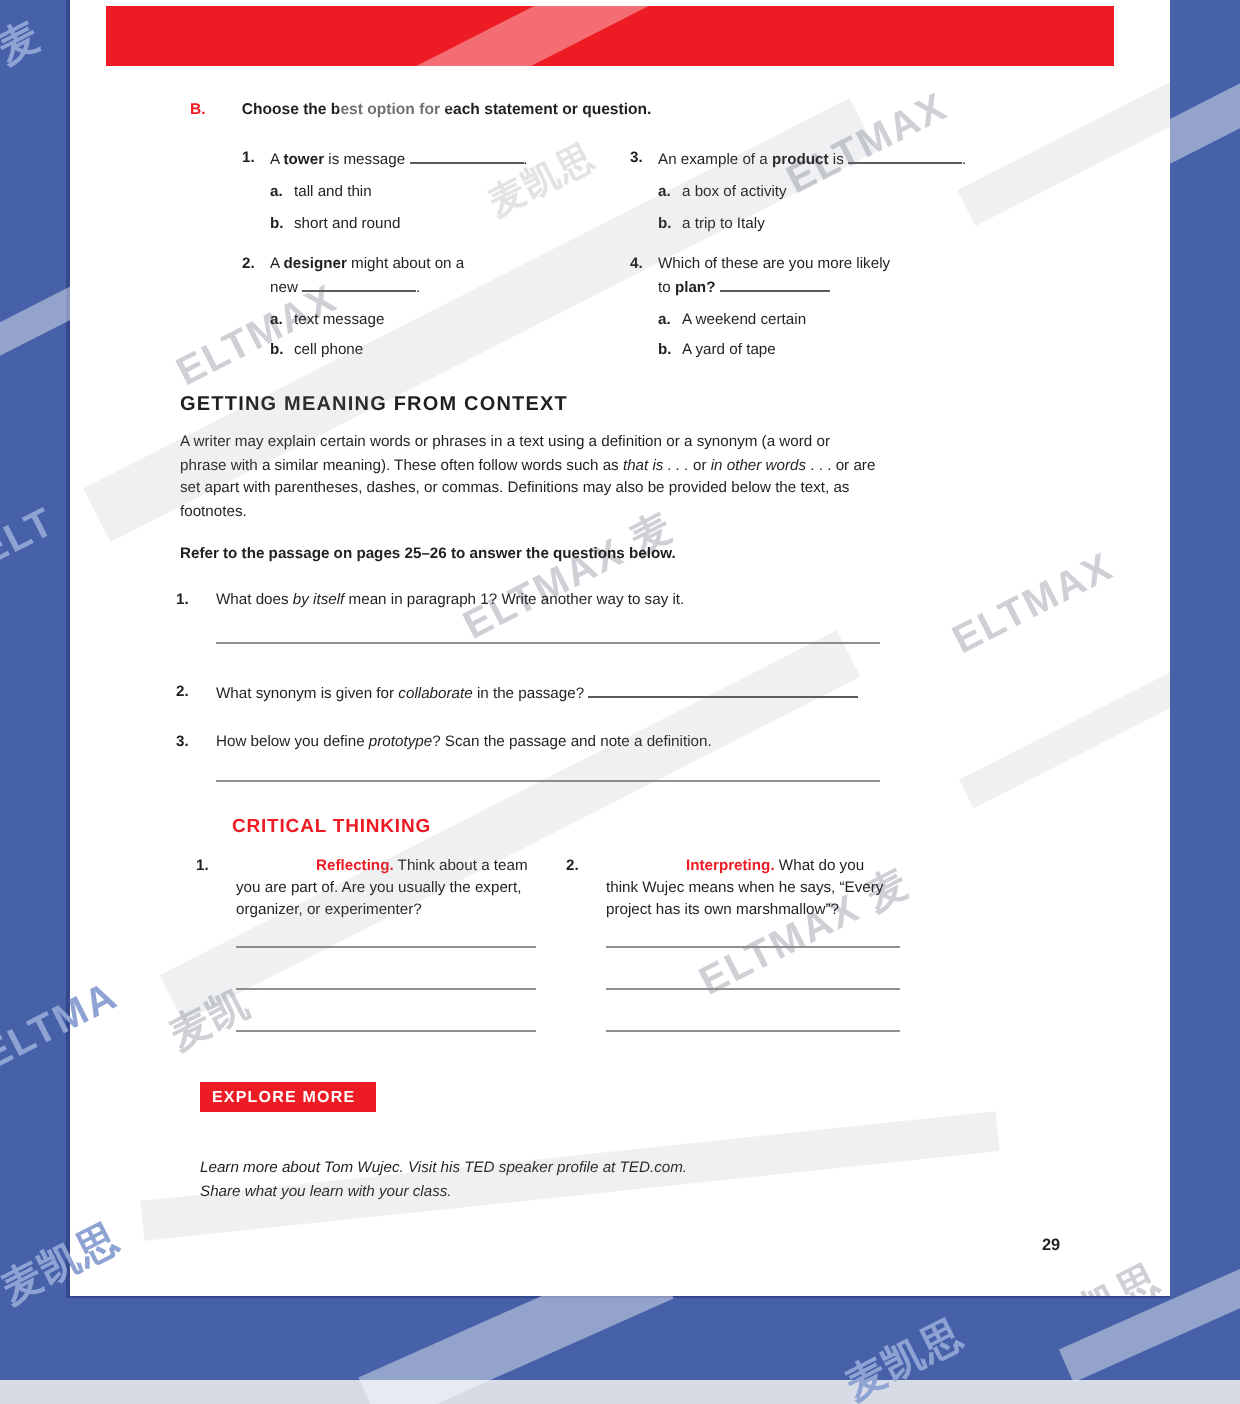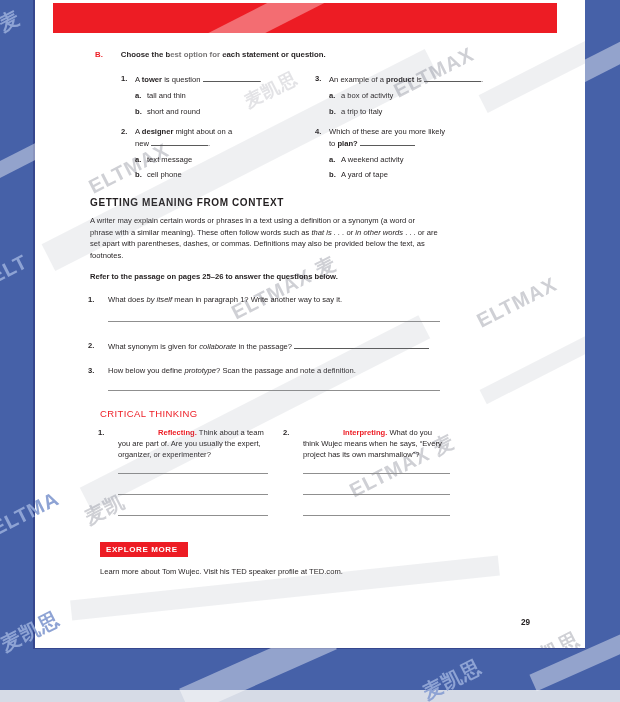--- a/index.html
+++ b/index.html
@@ -44,32 +44,32 @@
   .gq{display:flex;margin-top:12px;}
   .gnum{font-weight:bold;width:20px;flex:none;}
   .gtext{flex:1;}
   .ansline{border-bottom:1px solid #8f8f8f;height:0;}
   .gline{margin:16px 0 0 20px;}
   .gq2{margin-top:18px;}
   .gq3{margin-top:13px;}
 
   
   .ct{position:absolute;left:63px;top:408px;width:352px;}
-  .h-red{font-size:9.5px;font-weight:normal;letter-spacing:0.4px;color:#ed1c24;margin-left:2px;}
+  .h-red{font-size:9.5px;font-weight:bold;letter-spacing:0.4px;color:#ed1c24;margin-left:18px;}
   .ct-cols{display:flex;margin-top:8px;}
   .ct-col{width:170px;}
   .ct-col2{width:167px;margin-left:15px;}
   .ct-lines .ansline{margin-top:20px;margin-left:20px;}
   .ct-lines .first{margin-top:13px;}
 
   
   .explore{position:absolute;left:65px;top:538px;width:380px;}
   .explore-box{display:inline-block;background:#ed1c24;color:#ffffff;font-weight:bold;
                font-size:8px;letter-spacing:0.6px;padding:3px 10px 3px 6px;}
-  .explore-text{margin-top:9px;font-size:7.6px;line-height:12px;}
+  .explore-text{margin-top:22px;font-size:7.6px;line-height:12px;font-style:italic;}
 
   .pagenum{position:absolute;left:486px;top:618px;font-size:8.2px;font-weight:bold;}
 
   
   .bottomband{position:absolute;left:0;top:690px;width:620px;height:12px;background:#d6dbe6;z-index:1;}
 
   
   .wm{position:absolute;font-weight:bold;letter-spacing:1px;white-space:nowrap;
       transform:rotate(-27deg);transform-origin:0 0;pointer-events:none;}
   .wm-gray{color:#cfd0d5;font-size:20px;z-index:1;}
@@ -120,21 +120,21 @@
 
         <div class="secb">
           <div class="secb-head">
             <span class="blabel">B.</span><span class="binstr">Choose the best option for each statement or question.</span>
           </div>
           <div class="bcols">
             <div class="bcol">
               <div class="q t">
                 <span class="qnum">1.</span>
                 <div class="qbody">
-                  <div class="stem"><span>A </span><span class="b">tower</span><span> is question </span><span class="blank" style="width: 57px;"></span><span>.</span></div>
+                  <div class="stem"><span>A </span><span class="b">tower</span><span> is message </span><span class="blank" style="width: 57px;"></span><span>.</span></div>
                   <div class="opt">
                       <span class="optletter">a.</span>
                       <span>tall and thin</span>
                     </div>
                   <div class="opt">
                       <span class="optletter">b.</span>
                       <span>short and round</span>
                     </div>
                 </div>
               </div>
@@ -167,21 +167,21 @@
                       <span>a trip to Italy</span>
                     </div>
                 </div>
               </div>
               <div class="q t">
                 <span class="qnum">4.</span>
                 <div class="qbody">
                   <div class="stem"><span>Which of these are you more likely</span><br><span>to </span><span class="b">plan?</span><span> </span><span class="blank" style="width: 55px;"></span></div>
                   <div class="opt">
                       <span class="optletter">a.</span>
-                      <span>A weekend activity</span>
+                      <span>A weekend certain</span>
                     </div>
                   <div class="opt">
                       <span class="optletter">b.</span>
                       <span>A yard of tape</span>
                     </div>
                 </div>
               </div>
             </div>
           </div>
         </div>
@@ -234,20 +234,21 @@
                 <div class="ansline"></div>
               </div>
             </div>
           </div>
         </div>
 
         <div class="explore">
           <div class="explore-box">EXPLORE MORE</div>
           <div class="explore-text">
             <div>Learn more about Tom Wujec. Visit his TED speaker profile at TED.com.</div>
+            <div>Share what you learn with your class.</div>
           </div>
         </div>
 
         <div class="pagenum">29</div>
       </div>
 
       <div class="stripe s-white z3" style="left:130px;top:12px;width:175px;height:26px;transform:rotate(-27deg);opacity:0.85;"></div>
       <div class="stripe s-gray z3" style="left:-10px;top:145px;width:430px;height:30px;transform:rotate(-27deg);"></div>
       <div class="stripe s-gray z3" style="left:440px;top:60px;width:150px;height:20px;transform:rotate(-27deg);"></div>
       <div class="stripe s-gray z3" style="left:30px;top:400px;width:380px;height:26px;transform:rotate(-27deg);"></div>

